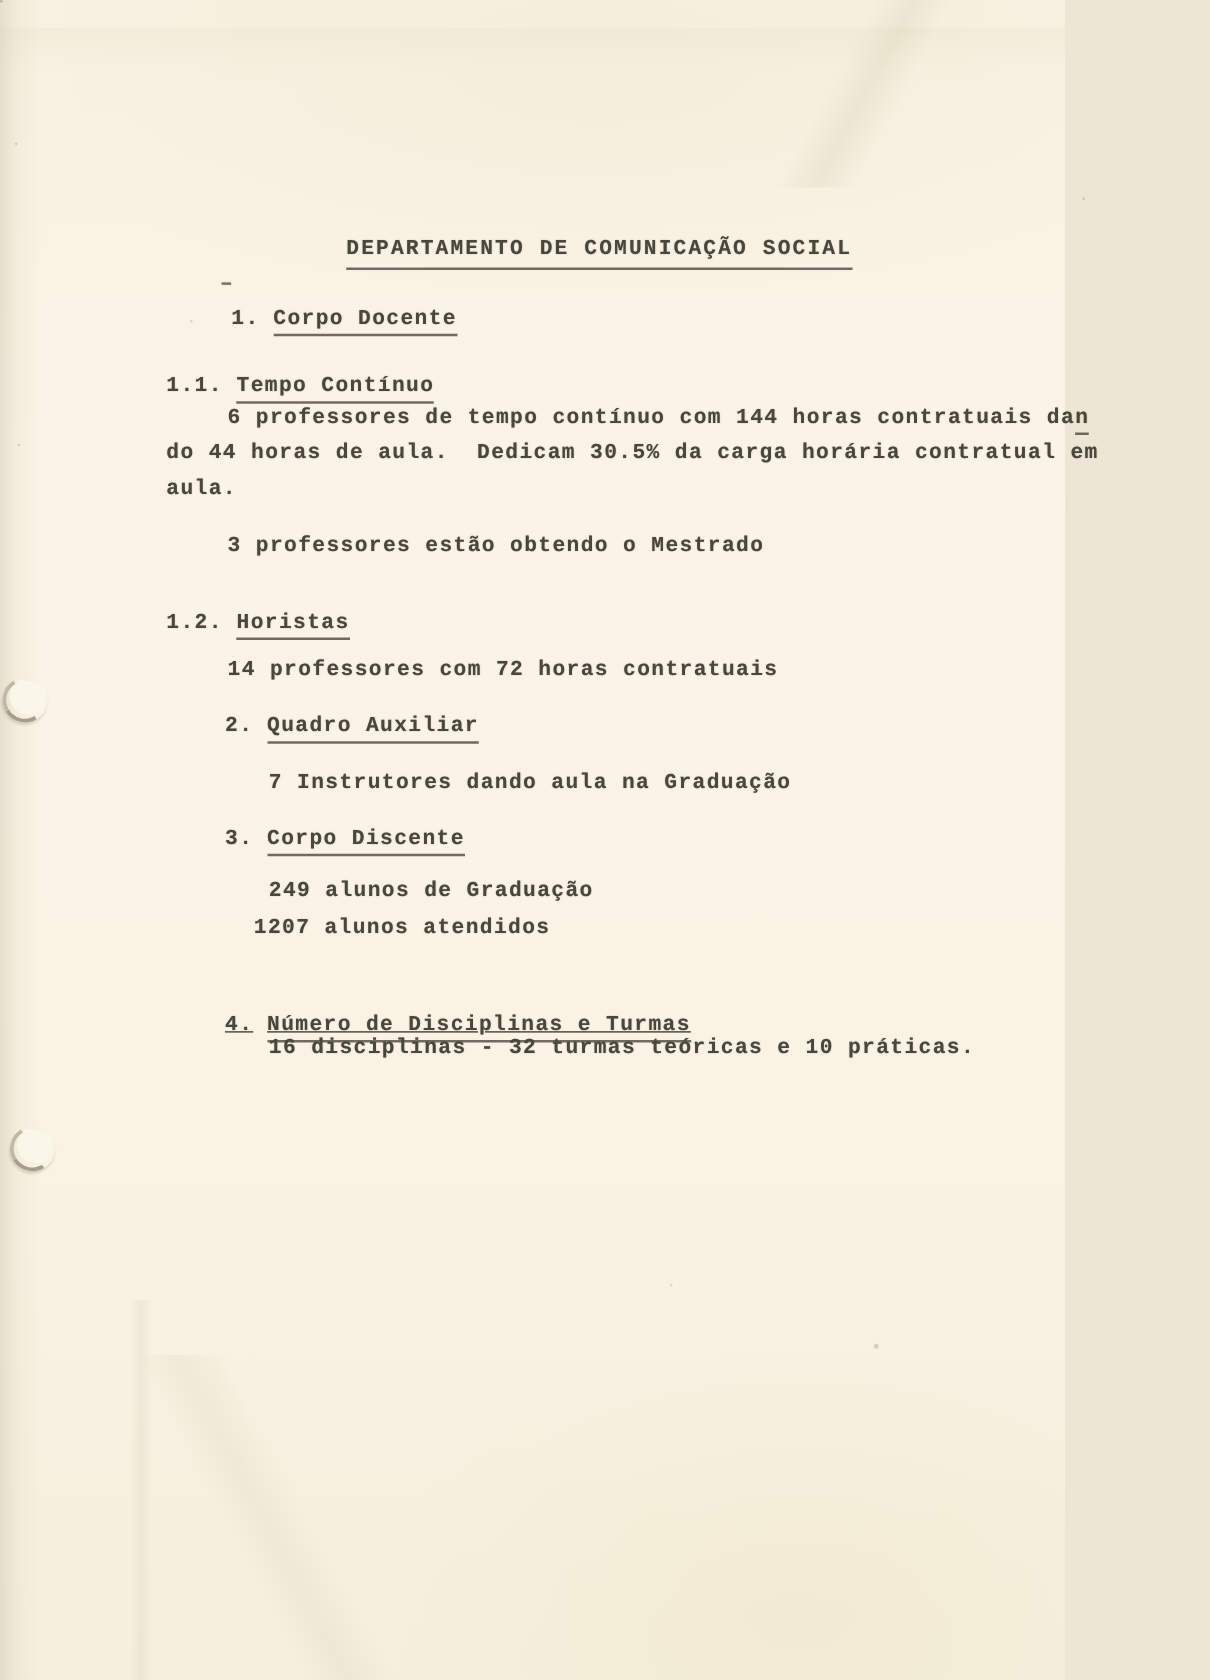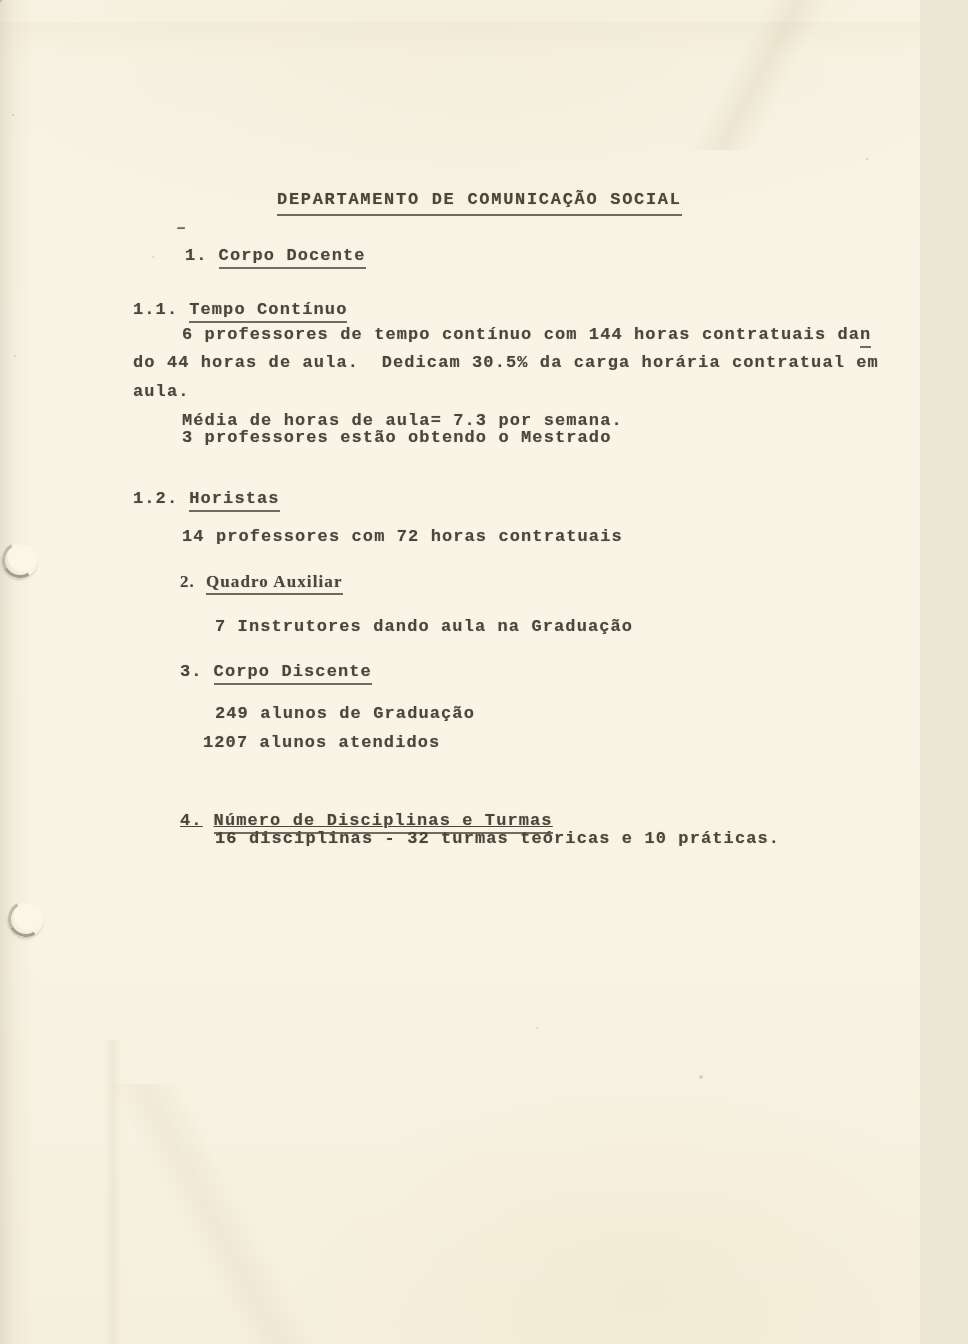--- a/index.html
+++ b/index.html
@@ -4,21 +4,21 @@
 <style>
   html,body{margin:0;padding:0;}
   body{
     width:968px;height:1344px;
     background:#ece6d4;
     overflow:hidden;
     font-family:"Liberation Mono","DejaVu Sans Mono",monospace;
   }
   .page{
     position:relative;
-    width:920px;height:1344px;
+    width:852px;height:1344px;
     background:
       radial-gradient(ellipse 500px 300px at 640px 1290px, rgba(222,203,150,.14), transparent 70%),
       radial-gradient(ellipse 700px 260px at 480px 60px, rgba(214,200,165,.10), transparent 70%),
       linear-gradient(90deg, rgba(163,152,126,.22) 0px, rgba(205,195,165,.12) 14px, rgba(248,243,227,0) 34px),
       linear-gradient(180deg, #f7f2e1 0%, #f9f4e6 30%, #f8f3e3 70%, #f5efdd 100%);
   }
   
   .crease{position:absolute;pointer-events:none;}
   .crease-tr{top:0;right:0;width:320px;height:150px;
     background:linear-gradient(118deg, transparent 42%, rgba(186,173,140,.16) 50%, transparent 58%);}
@@ -67,21 +67,21 @@
   .pos-dash{top:218px;left:176px;color:#736d5f;}
   .pos-s1{top:246px;left:185px;text-align:center;}
   .pos-s11{top:289px;left:133px;margin-top:11px;}
   .pos-p1a{top:325px;left:182px;}
   .pos-p1b{top:353px;left:133px;}
   .pos-p1c{top:382px;left:133px;}
   .pos-media{top:411px;left:182px;}
   .pos-mestrado{top:428px;left:182px;}
   .pos-s12{top:489px;left:133px;}
   .pos-horistas{top:527px;left:182px;}
-  .pos-s2{top:572px;left:180px;font-family:Liberation Serif, serif;}
+  .pos-s2{top:572px;left:180px;}
   .pos-quadro{top:617px;left:215px;}
   .pos-s3{top:662px;left:180px;}
   .pos-disc1{top:704px;left:215px;}
   .pos-disc2{top:733px;left:203px;}
   .pos-s4{top:811px;left:180px;text-decoration:underline;}
   .pos-disciplinas{top:829px;left:215px;}
 </style>
 </head>
 <body>
 
@@ -103,21 +103,20 @@
   <div class="line pos-s1"><span class="num">1.</span><span class="u">Corpo Docente</span></div>
 
   <div class="line pos-s11"><span class="num">1.1.</span><span class="u">Tempo Contínuo</span></div>
 
   <div class="line pos-p1a"><span>6 professores de tempo contínuo com 144 horas contratuais da</span><span class="u">n</span></div>
 
   <div class="line pos-p1b">do 44 horas de aula.  Dedicam 30.5% da carga horária contratual em</div>
 
   <div class="line pos-p1c">aula.</div>
 
-  <div class="line pos-media">Média de horas de aula= 7.3 por semana.</div>
 
   <div class="line pos-mestrado">3 professores estão obtendo o Mestrado</div>
 
   <div class="line pos-s12"><span class="num">1.2.</span><span class="u">Horistas</span></div>
 
   <div class="line pos-horistas">14 professores com 72 horas contratuais</div>
 
   <div class="line pos-s2"><span class="num">2.</span><span class="u">Quadro Auxiliar</span></div>
 
   <div class="line pos-quadro">7 Instrutores dando aula na Graduação</div>

